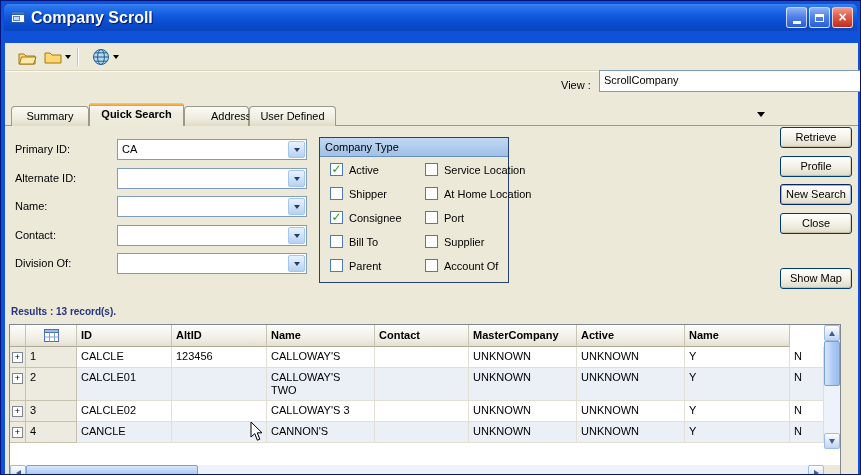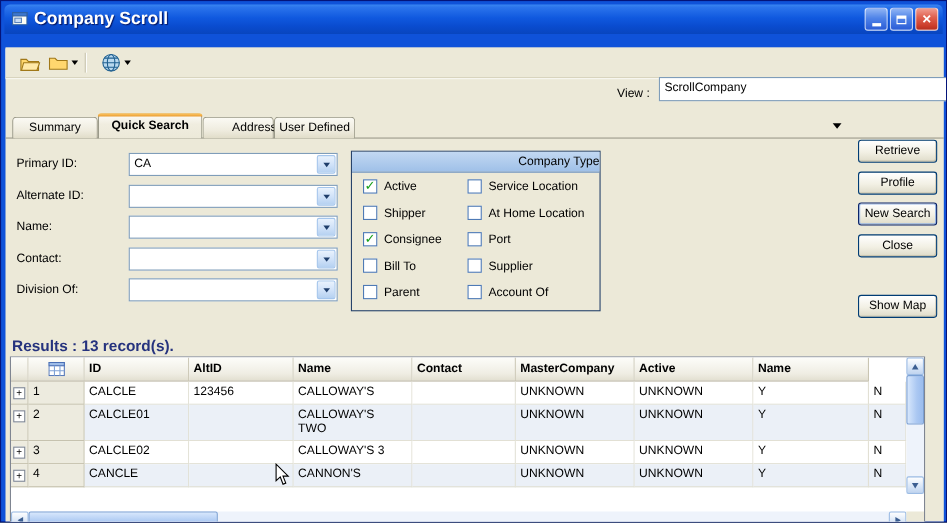--- a/index.html
+++ b/index.html
@@ -46,36 +46,36 @@
   .tab.active{top:60px;height:23px;background:linear-gradient(180deg,#FDFCF8 0%,#F0EDE0 40%,#ECE9D8 100%);z-index:2;}
   .tab.active .tl{font-weight:bold;line-height:21px;}
   .tab.active::before{content:"";position:absolute;left:-1px;right:-1px;top:-1px;height:3px;
     background:linear-gradient(180deg,#FFC969,#E79A2E);border-radius:4px 4px 0 0;}
   .tabdrop{position:absolute;left:752px;top:69px;width:0;height:0;
     border-left:4px solid transparent;border-right:4px solid transparent;border-top:5px solid #000;}
   
   .flabel{position:absolute;left:10px;font-size:11px;}
   .fcombo{left:112px;width:190px;}
   
-  .ctbox{position:absolute;left:314px;top:94px;width:227px;height:146px;border:1px solid #27436B;background:#ECE9D8;text-align:right;}
+  .ctbox{position:absolute;left:314px;top:94px;width:190px;height:146px;border:1px solid #27436B;background:#ECE9D8;}
   .cthead{position:absolute;left:0;top:0;right:0;height:19px;background:linear-gradient(180deg,#C2D8F2 0%,#9FC0E8 100%);
     border-bottom:1px solid #6A8FBF;font-size:11px;padding:3px 0 0 5px;}
   .ckitem{position:absolute;display:flex;align-items:center;}
   .ckbox{width:13px;height:13px;background:#fff;border:1px solid #4E7AB5;display:flex;align-items:center;justify-content:center;}
   .ckmark{color:#18A01C;font-weight:bold;font-size:12px;line-height:11px;}
   .cklabel{font-size:11px;margin-left:6px;white-space:nowrap;}
   .ckL{left:10px}.ckR{left:105px}
   .ckr0{top:25px}.ckr1{top:49px}.ckr2{top:73px}.ckr3{top:97px}.ckr4{top:121px}
   
   .sbtn{position:absolute;left:775px;width:72px;height:21px;border:1px solid #003C74;border-radius:3px;
     background:linear-gradient(180deg,#FFFFFF 0%,#F2F0E4 55%,#E3E0CF 90%,#D8D4C0 100%);
     font-size:11px;text-align:center;line-height:19px;box-shadow:inset -1px -1px 0 rgba(160,150,120,.35);}
   .sbtn.default{border-color:#0A246A;box-shadow:inset 0 0 0 1px #98B6E4;}
   
-  .reslabel{position:absolute;left:6px;top:263px;font-size:14px;font-weight:bold;color:#26337E;}
+  .reslabel{position:absolute;left:6px;top:263px;font-size:10px;font-weight:bold;color:#26337E;}
   .grid{position:absolute;left:4px;top:281px;width:832px;height:158px;border:1px solid #7F8591;background:#fff;}
   .gridcols{display:grid;grid-template-columns:16px 51px 95px 95px 108px 94px 108px 108px 105px 34px;}
   .gviewport{position:absolute;left:0;top:0;width:814px;height:124px;background:#fff;overflow:hidden;}
   .gheader{height:22px;}
   .hcell{background:linear-gradient(180deg,#FDFDFA 0%,#EFEDE3 70%,#E2DFD0 100%);
     border-right:1px solid #C9C5B2;border-bottom:1px solid #AFAA96;font-size:11px;font-weight:bold;
     padding:4px 2px 0 4px;overflow:hidden;white-space:nowrap;}
   .hc-icon{display:flex;align-items:center;justify-content:center;padding:0;}
   .grow .cell{font-size:11px;padding:3px 4px 0 4px;line-height:13px;overflow:hidden;white-space:nowrap;
     border-right:1px solid #E2E0D4;border-bottom:1px solid #E2E0D4;}
@@ -168,21 +168,21 @@
     <div class="tabline"></div>
     <div class="tab inactive" style="left:6px;width:78px;">
         <div class="tl">Summary</div>
       </div>
     <div class="tab active" style="left:84px;width:95px;">
         <div class="tl">Quick Search</div>
       </div>
     <div class="tab inactive" style="left:179px;width:65px;padding-left:26px;">
         <div class="tl">Address</div>
       </div>
-    <div class="tab inactive" style="left:244px;width:74px;">
+    <div class="tab inactive" style="left:244px;width:87px;">
         <div class="tl">User Defined</div>
       </div>
     <div class="tabdrop"></div>
 
     <span class="flabel" style="top:100px;">Primary ID:</span>
     <div class="combo fcombo" style="top:96px;">
       <span class="ctext">CA</span>
       <span class="cdrop">
           <span class="arr"></span>
         </span>

